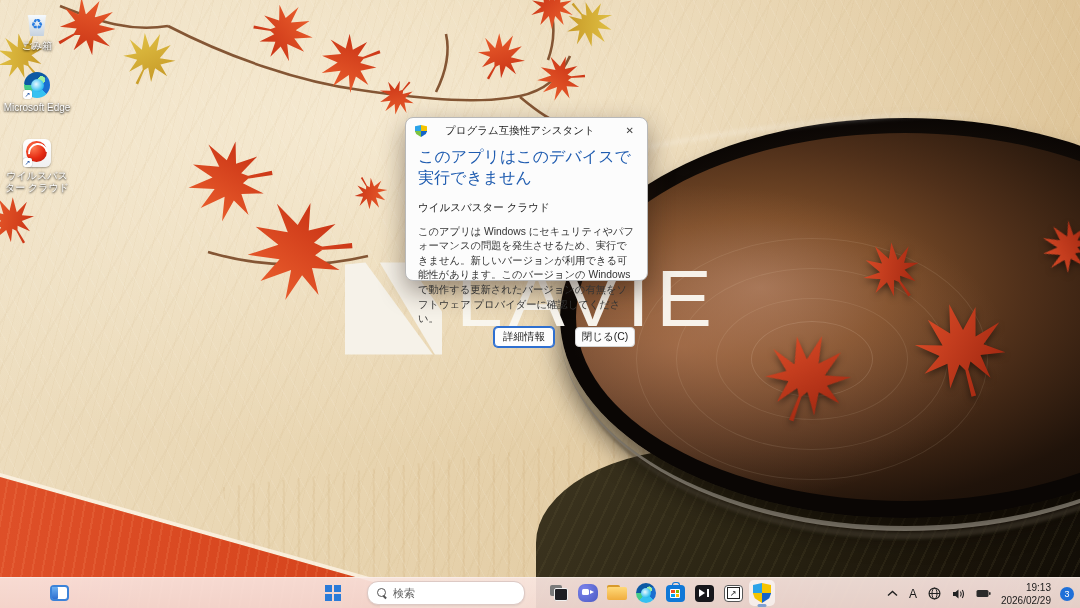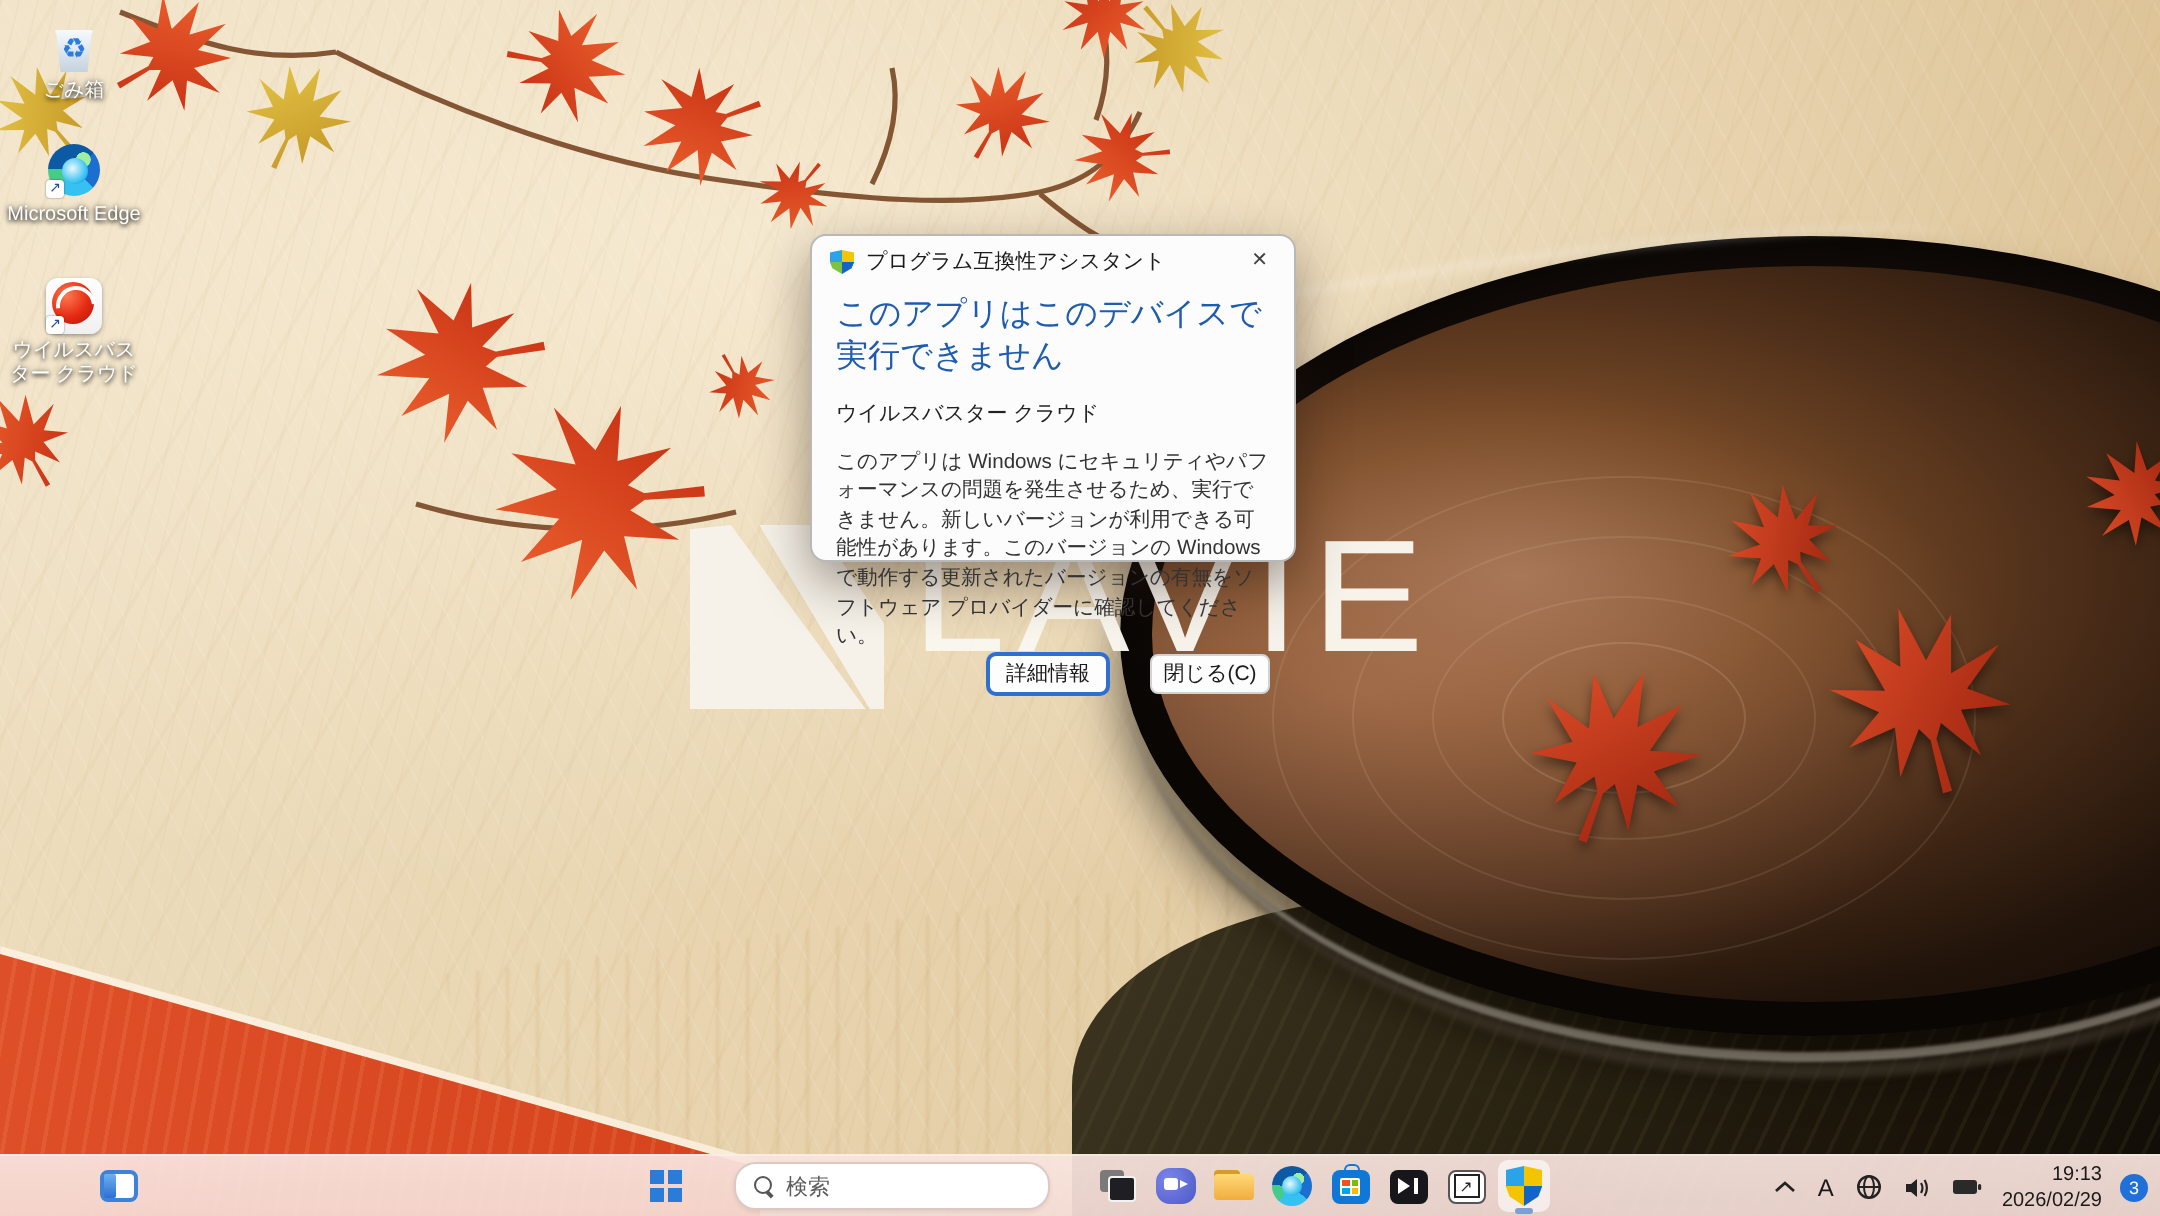--- a/index.html
+++ b/index.html
@@ -148,21 +148,21 @@
     box-shadow:0 10px 26px rgba(40,25,15,.45);
     display:flex;flex-direction:column;box-sizing:border-box;
   }
   .dlg-titlebar{display:flex;align-items:center;padding:6px 9px 2px 9px;}
   .shield{
     width:12px;height:12px;
     clip-path:polygon(50% 0,100% 10%,100% 52%,90% 76%,50% 100%,10% 76%,0 52%,0 10%);
     background:conic-gradient(#f5c400 0 25%, #1464c8 25% 50%, #7dc242 50% 75%, #2ba3e8 75% 100%);
     flex:0 0 auto;
   }
-  .dlg-title{font-size:10.5px;color:#1b1b1b;margin-left:6px;flex:1;}
+  .dlg-title{font-size:10.5px;color:#1b1b1b;margin-left:18px;flex:1;}
   .dlg-close{font-size:10px;color:#444;padding:1px 4px;border-radius:3px;line-height:1;}
   .dlg-body{padding:2px 12px 0 12px;flex:1;}
   .dlg-heading{font-size:16px;color:#1f5cb0;margin-top:5px;}
   .dlg-app{font-size:10.5px;color:#222;margin-top:12px;line-height:1.3;}
   .dlg-para{font-size:10.3px;color:#333;margin-top:10px;line-height:1.42;}
   .dlg-buttons{display:flex;justify-content:flex-end;gap:9px;padding:0 12px 10px 12px;}
   .btn{
     min-width:60px;height:20px;font-size:10.5px;color:#1b1b1b;
     display:flex;align-items:center;justify-content:center;
     background:#fdfdfd;border:1px solid #d2d2d2;border-radius:4px;box-sizing:border-box;

